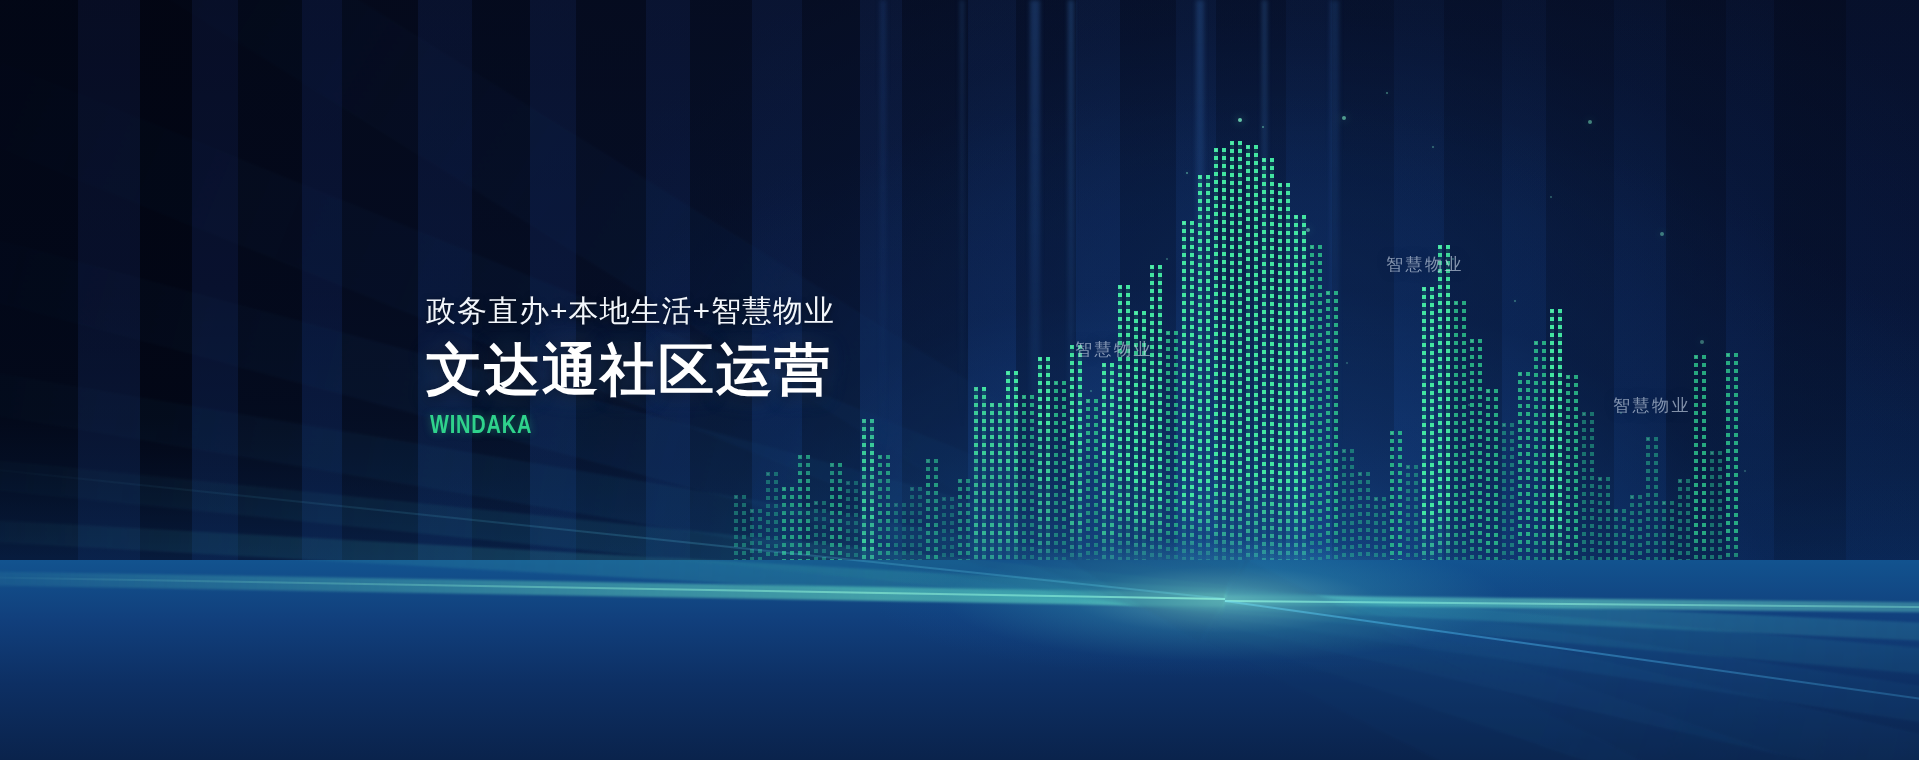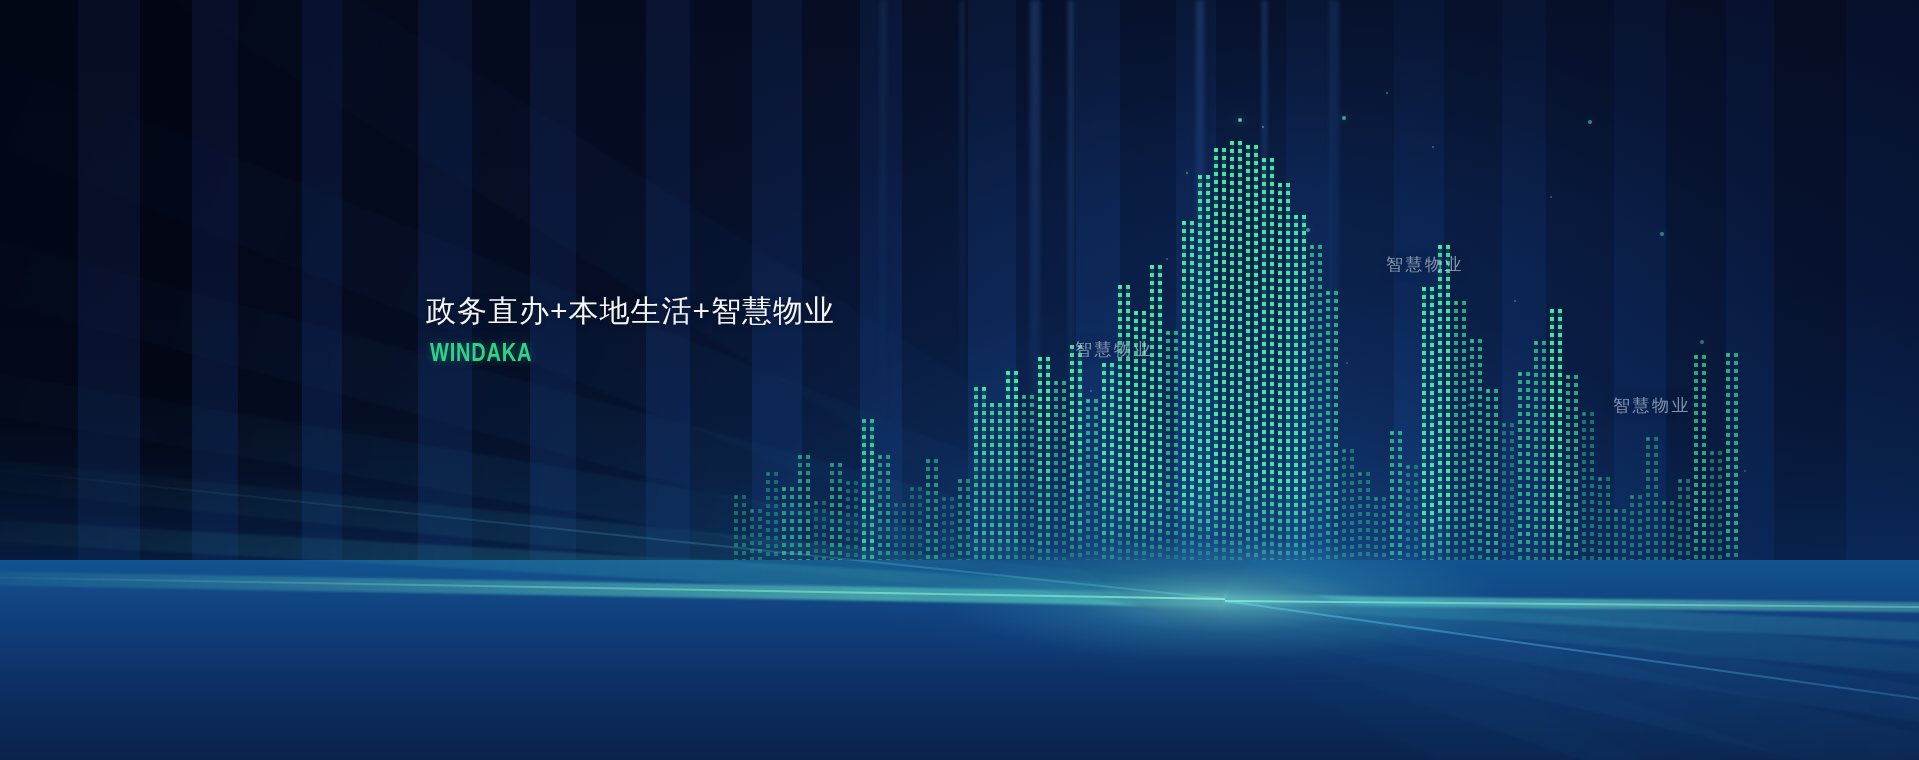--- a/index.html
+++ b/index.html
@@ -252,16 +252,17 @@
     </div>
 
   <div id="labels">
       <div class="clabel" style="left: 1386px; top: 253px;">智慧物业</div>
       <div class="clabel" style="left: 1075px; top: 338px;">智慧物业</div>
       <div class="clabel" style="left: 1613px; top: 394px;">智慧物业</div>
     </div>
 
   <div class="copy">
     <div class="sub">政务直办+本地生活+智慧物业</div>
+    <div class="head">文达通社区运营</div>
     <div class="brand">WINDAKA</div>
   </div>
 
 </div>
 
 </body></html>

